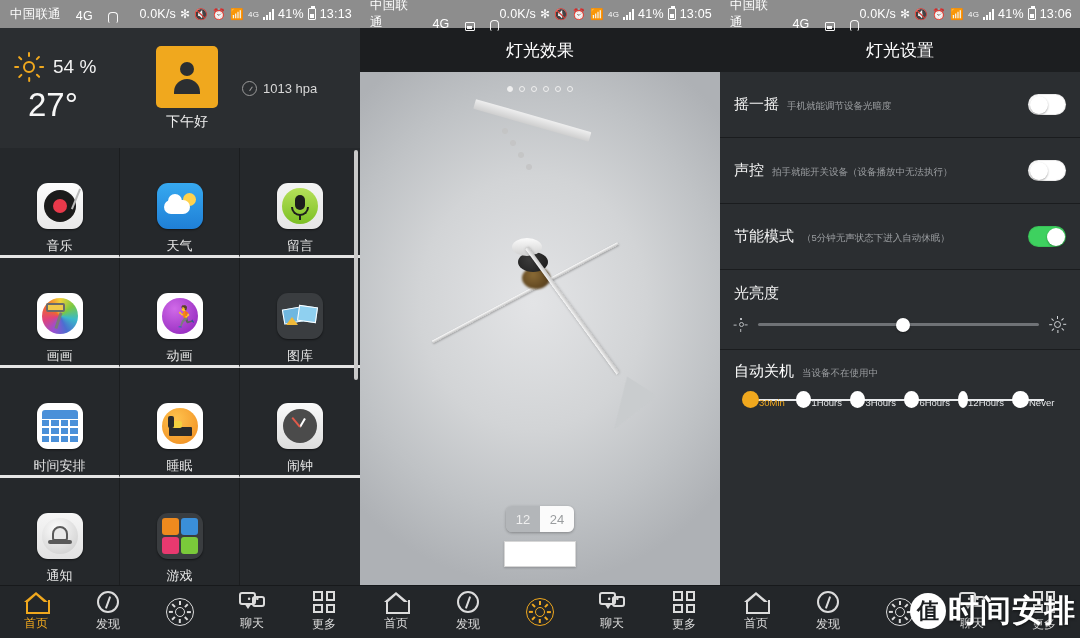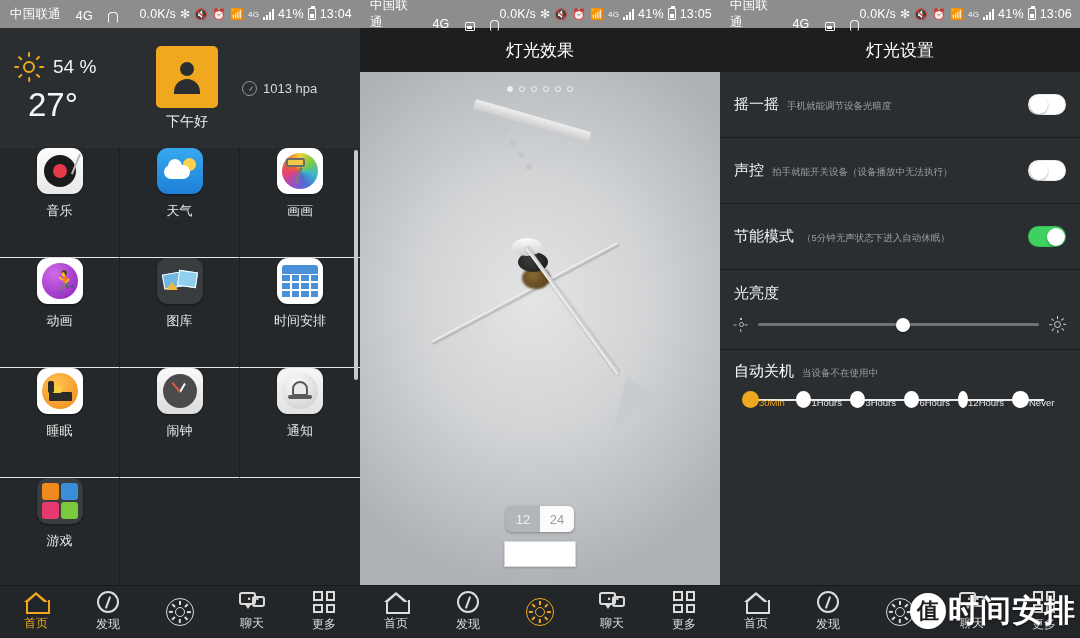--- a/index.html
+++ b/index.html
@@ -63,22 +63,22 @@
   .av-body { position:absolute; left:3px; top:19px; width:26px; height:15px;
     border-radius:13px 13px 0 0; background:#2b2e31; }
   .av-label { color:#efefef; font-size:14px; margin-top:5px; }
   .w-press { display:flex; align-items:center; gap:6px; margin-left:24px; color:#d8d8d8; font-size:13px; }
   .gauge { width:15px; height:15px; border:1.4px solid #9a9a9a; border-radius:50%; position:relative; }
   .gauge::after{content:"";position:absolute;left:6px;top:4px;width:1.4px;height:5px;background:#9a9a9a;
     transform:rotate(35deg);transform-origin:bottom;}
 
   .appgrid { display:grid; grid-template-columns:repeat(3,1fr); }
   .appcell {
-    height:110px; border-right:1px solid #1b1d1f; border-bottom:1px solid #e5e5e5;
-    display:flex; flex-direction:column; align-items:center; justify-content:flex-start;
+    height:110px; border-right:1px solid #1b1d1f; border-bottom:3px solid #e5e5e5;
+    display:flex; flex-direction:column; align-items:center; justify-content:flex-end;
     background:#25282b;
   }
   .appcell:nth-child(3n){border-right:none;}
   .appicon { width:46px; height:46px; border-radius:11px; position:relative;
     background:#fff; box-shadow:0 1px 2px rgba(0,0,0,.5); overflow:hidden;
     display:flex;align-items:center;justify-content:center; }
   .applabel { color:#e6e6e6; font-size:13px; margin-top:8px; }
 
   .i-music { background:linear-gradient(#fdfdfd,#e8e8e8); }
   .i-music .disc { width:32px;height:32px;border-radius:50%;background:#1b1b1b;position:relative; }
@@ -323,21 +323,21 @@
         <span class="sb-icon ic-wifi">📶</span>
         <span class="sb-icon ic-4g">4G</span>
         <span class="sig">
             <i></i>
             <i></i>
             <i></i>
             <i></i>
           </span>
         <span>41%</span>
         <span class="batt"></span>
-        <span>13:04</span>
+        <span>13:13</span>
       </div>
     </div>
 
     <div class="weather">
       <div class="w-left">
         <div class="w-row">
           <span class="sun-ic">
             <span class="sun-core"></span>
             <span class="ray" style="transform:rotate(0deg)"></span>
             <span class="ray" style="transform:rotate(45deg)"></span>
@@ -375,20 +375,30 @@
         </div>
         <div class="applabel">音乐</div>
       </div>
       <div class="appcell">
         <div class="appicon i-weather">
           <span class="sn"></span>
             <span class="cl2"></span>
             <span class="cl"></span>
         </div>
         <div class="applabel">天气</div>
+      </div>
+      <div class="appcell">
+        <div class="appicon i-voice">
+          <span class="gc">
+              <span class="mic"></span>
+              <span class="arc"></span>
+              <span class="stem"></span>
+            </span>
+        </div>
+        <div class="applabel">留言</div>
       </div>
       <div class="appcell">
         <div class="appicon i-paint">
           <span class="wheel"></span>
             <span class="handle"></span>
             <span class="roller"></span>
         </div>
         <div class="applabel">画画</div>
       </div>
       <div class="appcell">

